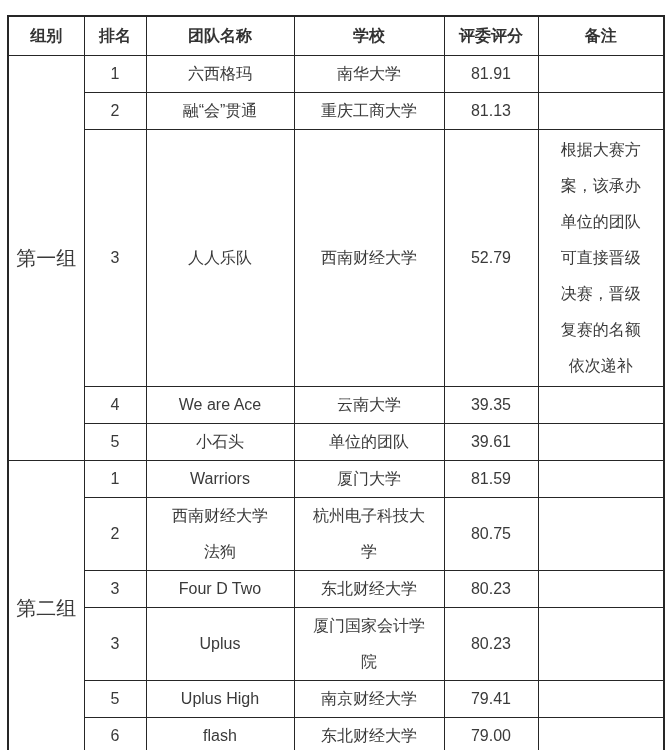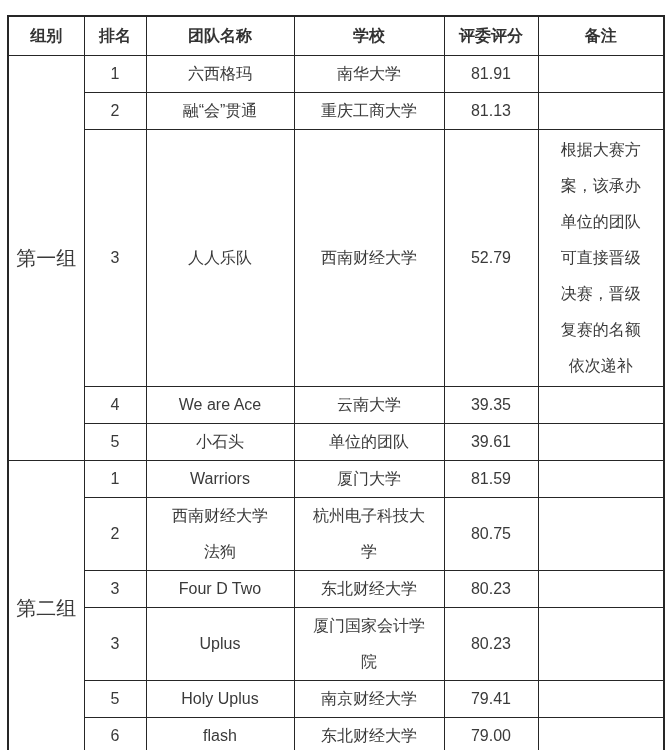--- a/index.html
+++ b/index.html
@@ -146,21 +146,21 @@
         <tr class="row-double">
           <td class="rank-cell">3</td>
           <td class="team-cell">Uplus</td>
           <td class="school-cell">厦门国家会计学
 院</td>
           <td class="score-cell">80.23</td>
           <td class="note-cell"></td>
         </tr>
         <tr class="row-single">
           <td class="rank-cell">5</td>
-          <td class="team-cell">Holy Uplus</td>
+          <td class="team-cell">Uplus High</td>
           <td class="school-cell">南京财经大学</td>
           <td class="score-cell">79.41</td>
           <td class="note-cell"></td>
         </tr>
         <tr class="row-single">
           <td class="rank-cell">6</td>
           <td class="team-cell">flash</td>
           <td class="school-cell">东北财经大学</td>
           <td class="score-cell">79.00</td>
           <td class="note-cell"></td>

